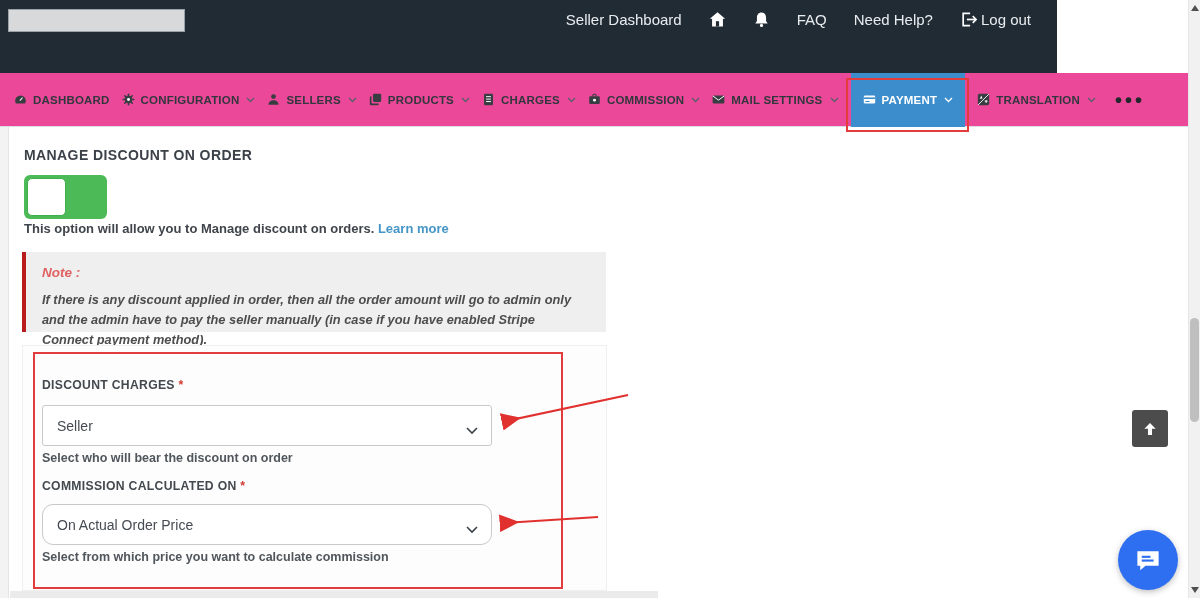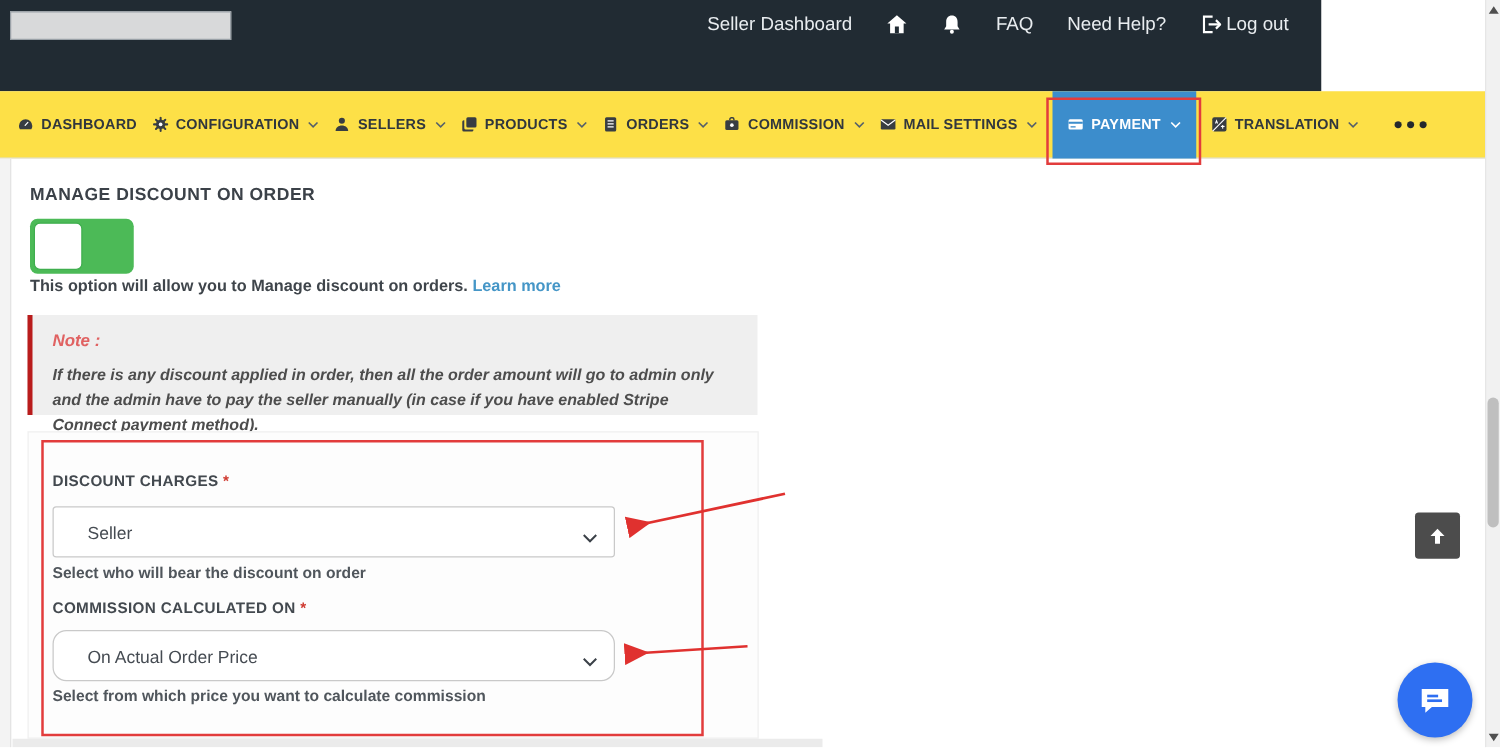--- a/index.html
+++ b/index.html
@@ -14,21 +14,21 @@
   .logo-box { position:absolute; left:8px; top:9px; width:177px; height:23px;
     background:#d8d9da; border:1px solid #9aa1a7; }
   .topbar-right { position:absolute; right:26px; top:5px; height:28px;
     display:flex; align-items:center; gap:27px; color:#e9edf0; font-size:15px; }
   .topbar-link { cursor:pointer; white-space:nowrap; }
   .ticon { display:inline-flex; width:17px; height:17px; color:#fff; }
   .ticon svg { width:100%; height:100%; }
   .logout-wrap { display:flex; align-items:center; gap:4px; }
 
   
-  .navbar { position:absolute; left:0; top:73px; width:1200px; height:54px; background:#fde047;
+  .navbar { position:absolute; left:0; top:73px; width:1200px; height:54px; background:#ec4899;
     border-bottom:1px solid #dcdfe2; display:flex; align-items:center; padding-left:14px;
     gap:12px; overflow:visible; }
   .nav-item { display:flex; align-items:center; gap:6px; font-size:11.5px; font-weight:bold;
     color:#31373d; letter-spacing:.2px; cursor:pointer; white-space:nowrap; height:54px; }
   .nicon { display:inline-flex; width:13px; height:13px; color:#383d42; }
   .nicon svg { width:100%; height:100%; }
   .chev { display:inline-flex; width:9px; height:6px; margin-left:1px; color:#55606a; }
   .chev svg { width:100%; height:100%; }
   .nav-item.active { position:relative; background:#3c8dcc; color:#fff; padding:0 12px; }
   .nav-item.active .nicon, .nav-item.active .chev { color:#fff; }
@@ -58,21 +58,21 @@
 
   .form-card { position:absolute; left:22px; top:218px; width:585px; height:246px;
     background:#fdfdfd; border:1px solid #efefef; }
   .red-box { position:absolute; left:33px; top:225px; width:530px; height:237px;
     border:2px solid #e23c3c; pointer-events:none; z-index:5; }
   .field-label { position:absolute; left:42px; font-size:12.2px; font-weight:bold;
     color:#43494f; letter-spacing:.3px; }
   .req { color:#cf3a30; }
   .select-box { position:absolute; left:42px; width:450px; height:41px; background:#fff;
     border:1px solid #c9c9c9; border-radius:3px; display:flex; align-items:center;
-    padding-left:27px; font-size:14px; color:#454b52; cursor:pointer; }
+    padding-left:14px; font-size:14px; color:#454b52; cursor:pointer; }
   .select-chev { position:absolute; right:13px; top:50%; transform:translateY(-50%);
     width:12px; height:8px; color:#3b4148; }
   .select-chev svg { width:100%; height:100%; }
   .help-text { position:absolute; left:42px; font-size:12.5px; font-weight:600; color:#50565c; }
   .bottom-strip { position:absolute; left:10px; top:464px; width:648px; height:7px; background:#ebebeb; }
 
   
   .anno-arrows { position:absolute; left:0; top:0; width:1200px; height:598px;
     pointer-events:none; z-index:7; }
 
@@ -201,21 +201,21 @@
       <span class="nicon">
         <svg viewBox="0 0 16 16">
             <rect x="2.5" y="1" width="11" height="14" rx="1.5" fill="currentColor"></rect>
             <g stroke="#fff" stroke-width="1.2">
               <line x1="5" y1="4.5" x2="11" y2="4.5"></line>
               <line x1="5" y1="7.5" x2="11" y2="7.5"></line>
               <line x1="5" y1="10.5" x2="11" y2="10.5"></line>
             </g>
           </svg>
       </span>
-      <span>ORDERS</span>
+      <span>CHARGES</span>
       <span class="chev">
           <svg viewBox="0 0 9 6" fill="none">
             <path d="M1 1l3.5 3.5L8 1" stroke="currentColor" stroke-width="1.3"></path>
           </svg>
         </span>
     </div>
 
     <div class="nav-item">
       <span class="nicon">
         <svg viewBox="0 0 16 16">

